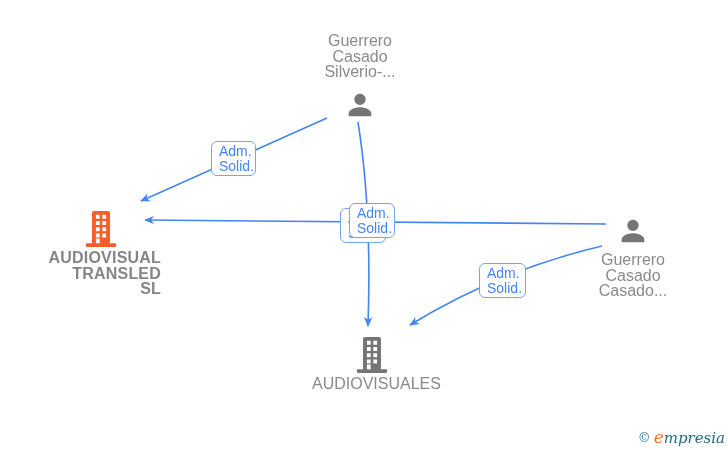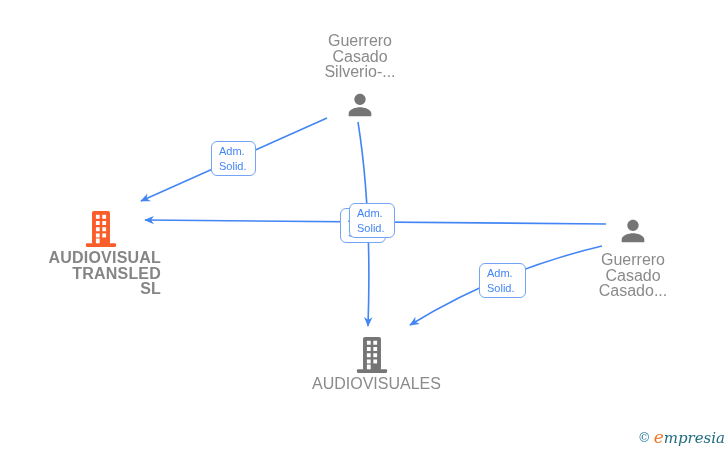--- a/index.html
+++ b/index.html
@@ -5,21 +5,21 @@
   html,body{margin:0;padding:0;background:#ffffff;}
   .canvas{
     position:relative;width:728px;height:450px;background:#ffffff;overflow:hidden;
     font-family:"Liberation Sans", sans-serif;
   }
   .edges-layer{position:absolute;left:0;top:0;z-index:1;}
   .edge{fill:none;stroke:#4285f4;stroke-width:1.6;}
   .edge-label{
     position:absolute;z-index:3;box-sizing:border-box;
     background:#ffffff;border:1.5px solid #74a4f6;border-radius:6px;
-    color:#4285f4;font-size:11px;line-height:15px;
+    color:#4285f4;font-size:14px;line-height:15px;
     padding:2px 2px 2px 7px;white-space:normal;word-spacing:100px;
   }
   .edge-label.back{z-index:2;}
   .node{position:absolute;z-index:4;text-align:center;}
   .node-label{font-size:16px;line-height:15.5px;color:#8a8a8a;}
   .node-label.bold{font-weight:700;color:#858585;letter-spacing:.2px;text-align:right;}
   .icon-wrap{display:block;line-height:0;}
   #node-person-top{left:305px;top:33px;width:110px;}
   #node-person-top .icon-wrap{margin-top:8px;}
   #node-company-left{left:41px;top:209px;width:120px;}

